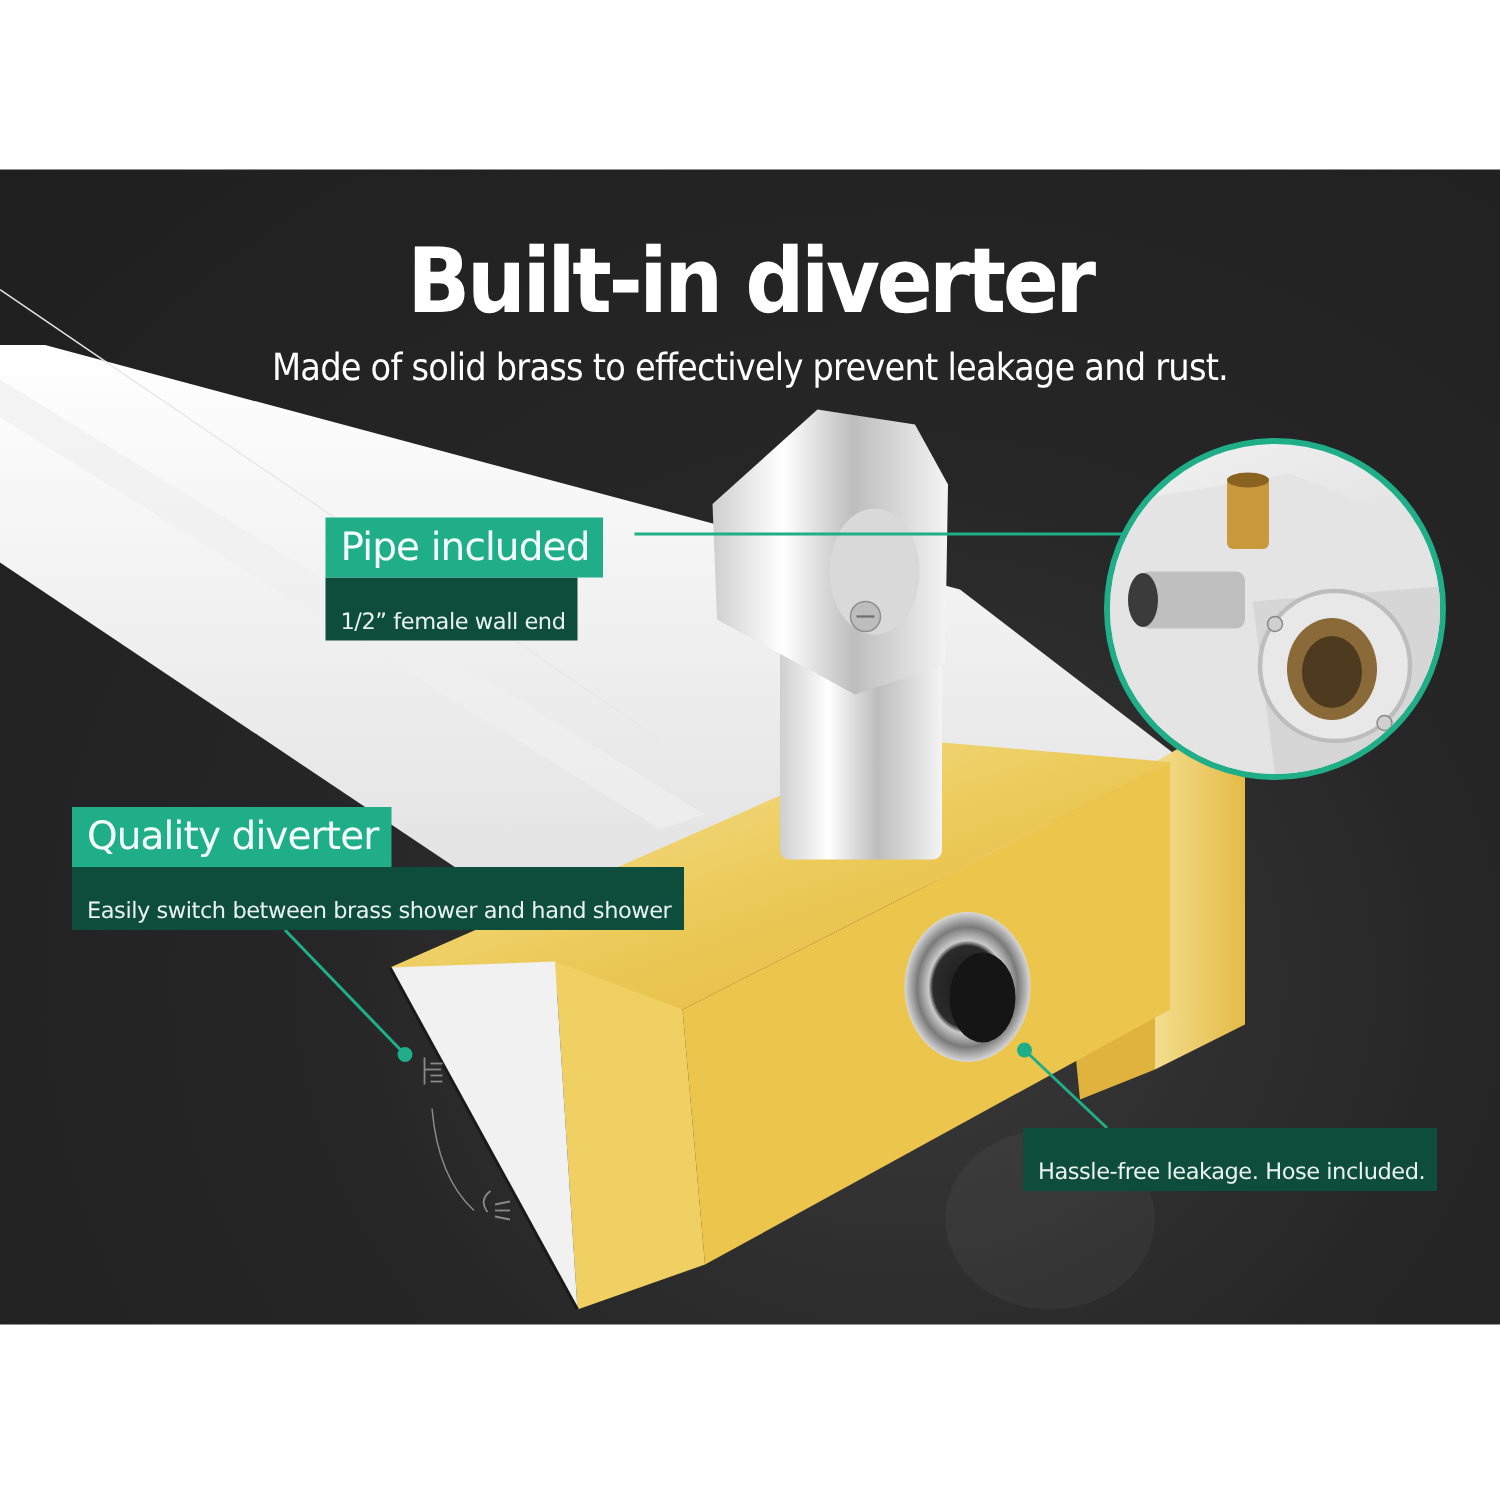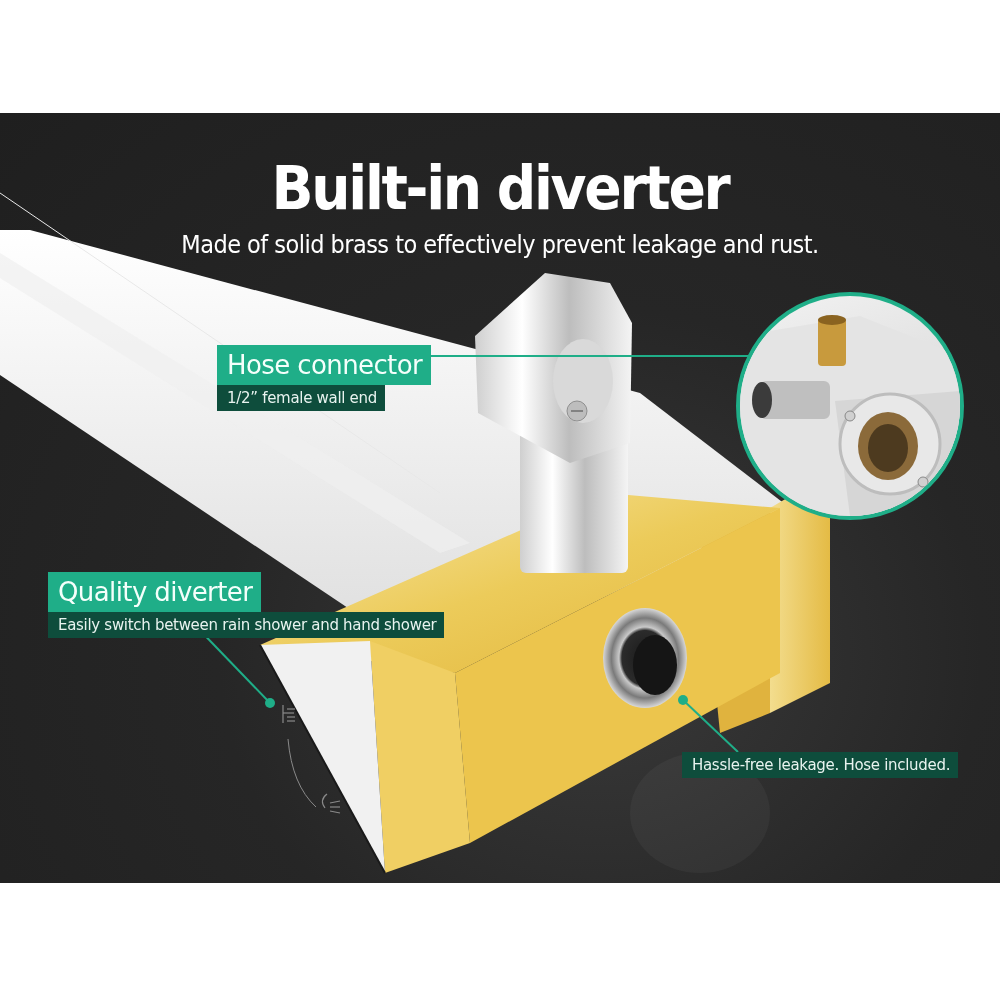--- a/index.html
+++ b/index.html
@@ -27,21 +27,21 @@
   }
   .label { position: absolute; }
   .label .title {
     display: inline-block; background: #1fae88; color: #f4fffb;
     font-family: "DejaVu Sans", sans-serif; font-size: 26px; line-height: 40px;
     padding: 0 9px 0 10px; letter-spacing: -0.6px; white-space: nowrap;
   }
   .label .sub {
     display: block; width: max-content; background: #0e4d3c; color: #e8f3ef;
     font-family: "DejaVu Sans", sans-serif; font-size: 15px; line-height: 26px;
-    padding: 0 8px 0 10px; letter-spacing: -0.3px; white-space: nowrap;
+    padding: 16px 8px 0 10px; letter-spacing: -0.3px; white-space: nowrap;
   }
   .inset {
     position: absolute; left: 736px; top: 179px; width: 228px; height: 228px;
     border-radius: 50%; border: 4px solid #1fae88; overflow: hidden;
     background: linear-gradient(160deg, #f2f2f2 0%, #dcdcdc 60%, #cfcfcf 100%);
     box-sizing: border-box;
   }
 </style>
 </head>
 <body>
@@ -153,25 +153,25 @@
       <ellipse cx="148" cy="152" rx="20" ry="24" fill="#4d3a1f"></ellipse>
       <circle cx="110" cy="120" r="5" fill="#d0d0d0" stroke="#888"></circle>
       <circle cx="183" cy="186" r="5" fill="#d0d0d0" stroke="#888"></circle>
     </svg>
   </div>
 
   <div class="headline">Built-in diverter</div>
   <div class="subhead">Made of solid brass to effectively prevent leakage and rust.</div>
 
   <div class="label" style="left:217px; top:232px;">
-    <span class="title">Hose connector</span>
+    <span class="title">Pipe included</span>
     <span class="sub">1/2” female wall end</span>
   </div>
 
-  <div class="label" style="left:48px; top:459px;">
+  <div class="label" style="left:48px; top:425px;">
     <span class="title">Quality diverter</span>
-    <span class="sub">Easily switch between rain shower and hand shower</span>
+    <span class="sub">Easily switch between brass shower and hand shower</span>
   </div>
 
   <div class="label" style="left:682px; top:639px;">
     <span class="sub">Hassle-free leakage. Hose included.</span>
   </div>
 </div>
 
 </body></html>

